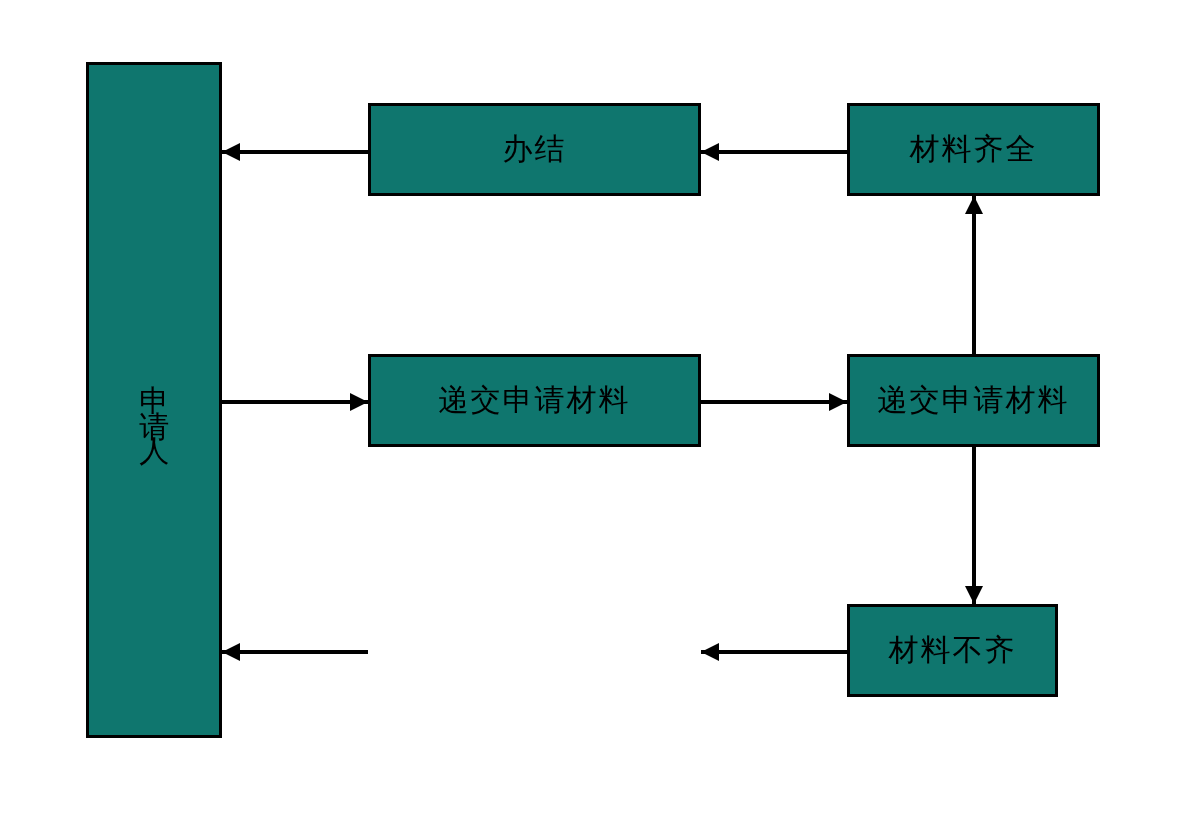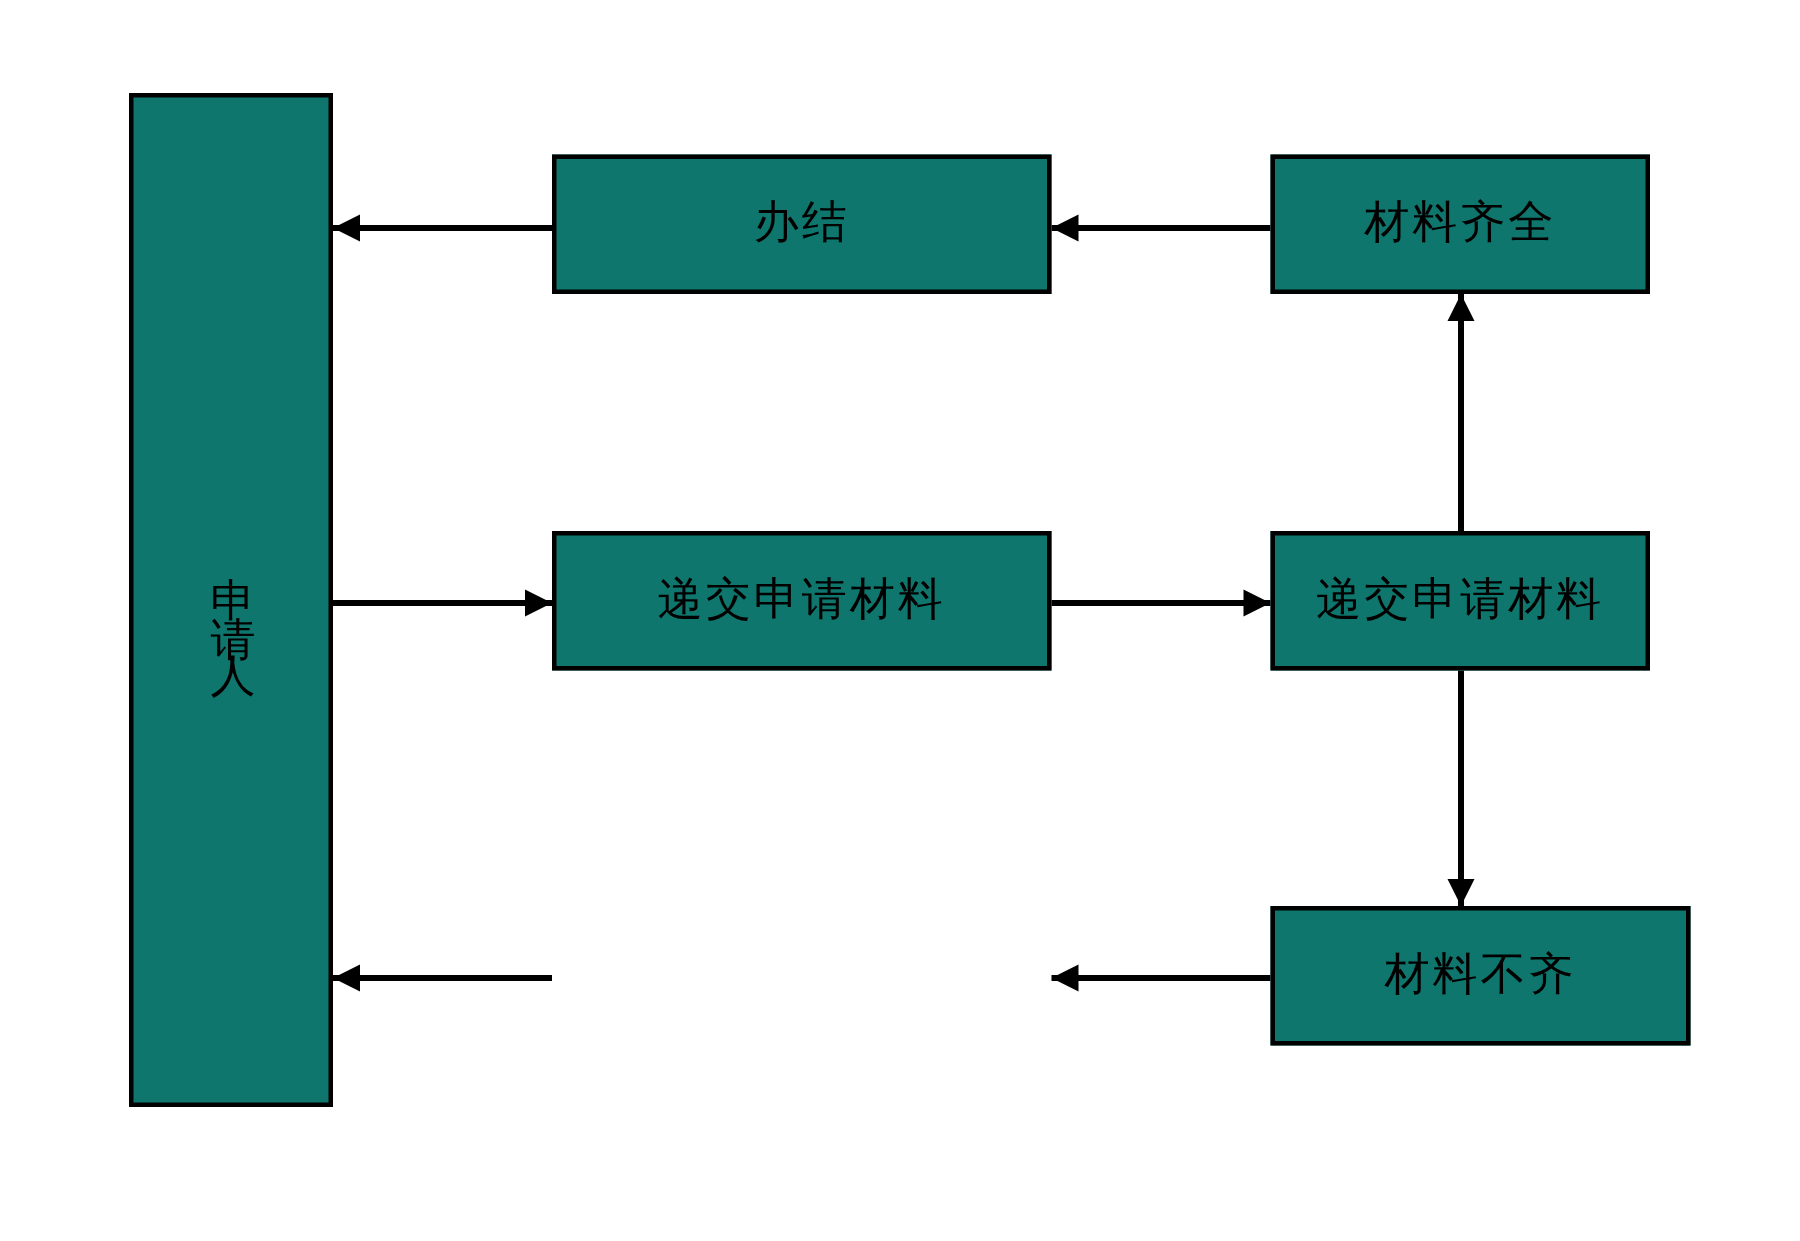--- a/index.html
+++ b/index.html
@@ -153,17 +153,17 @@
 
   <div class="node" style="left:368px; top:354px; width:333px; height:93px;">
     <span class="node-label">递交申请材料</span>
   </div>
 
   <div class="node" style="left:847px; top:354px; width:253px; height:93px;">
     <span class="node-label">递交申请材料</span>
   </div>
 
 
-  <div class="node" style="left:847px; top:604px; width:280px; height:93px;">
+  <div class="node" style="left:847px; top:604px; width:211px; height:93px;">
     <span class="node-label">材料不齐</span>
   </div>
 
 </div>
 
 </body></html>

